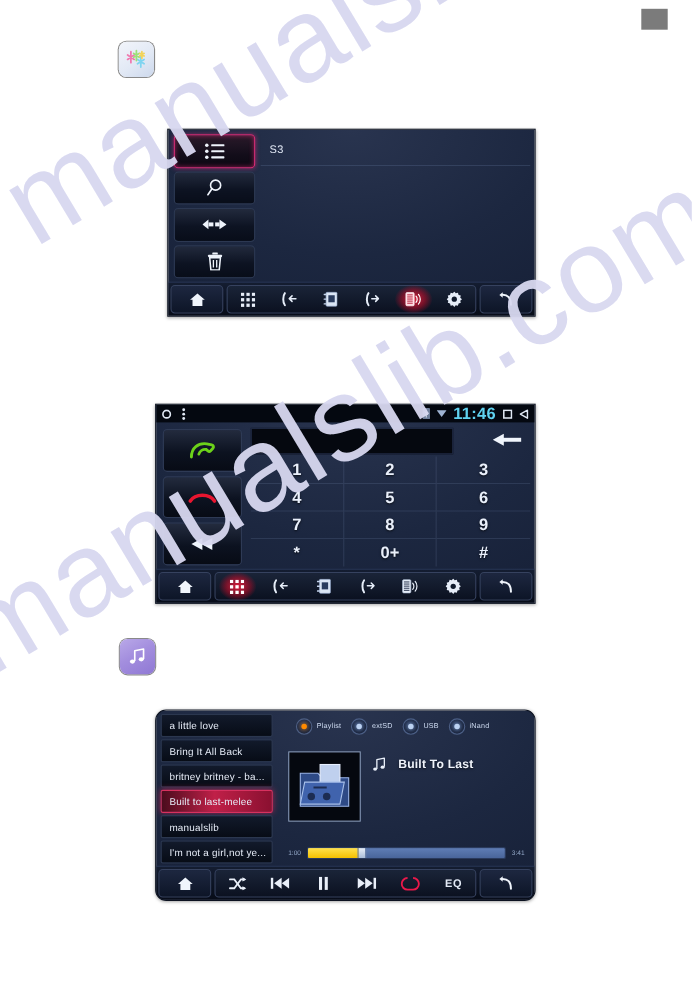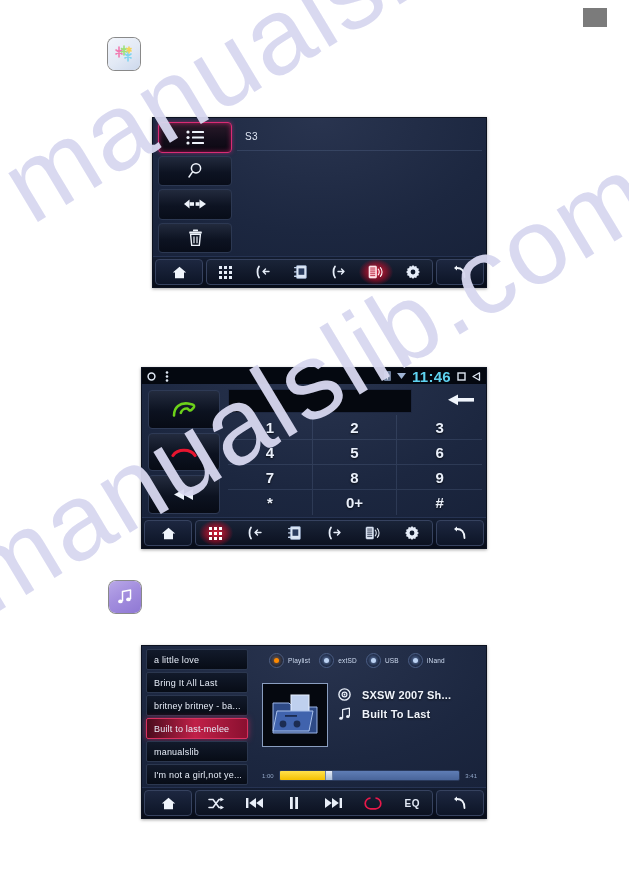--- a/index.html
+++ b/index.html
@@ -45,21 +45,21 @@
   .screen{
     position:absolute;z-index:4;
     background:
       radial-gradient(120% 150% at 50% 0%, #29344f 0%, #1c2740 45%, #131c32 100%);
     border:1px solid #0c1220;
     box-shadow:0 1px 3px rgba(0,0,0,.35);
     overflow:hidden;
   }
   .screen1{left:152px;top:117px;width:333px;height:169px;}
   .screen2{left:141px;top:367px;width:344px;height:180px;}
-  .screen3{left:141px;top:645px;width:344px;height:172px;}
+  .screen3{left:141px;top:645px;width:344px;height:172px;border-radius:10px;}
 
   
   .navbar{
     position:absolute;left:0;bottom:0;width:100%;height:30px;
     background:linear-gradient(180deg,#141d31 0%,#0b1222 60%,#070c18 100%);
     border-top:1px solid #263352;
     display:flex;align-items:stretch;
   }
   .navbar .nav-side{
     width:46px;display:flex;align-items:center;justify-content:center;
@@ -507,21 +507,21 @@
   </svg>
 </div>
 
 <div class="screen screen3">
 
   <div class="mus-list">
     <div class="mus-item">
         <span>a little love</span>
       </div>
     <div class="mus-item">
-        <span>Bring It All Last</span>
+        <span>Bring It All Back</span>
       </div>
     <div class="mus-item">
         <span>britney britney - ba...</span>
       </div>
     <div class="mus-item sel">
         <span>Built to last-melee</span>
       </div>
     <div class="mus-item">
         <span>manualslib</span>
       </div>
@@ -567,28 +567,20 @@
         <g fill="#1c2c52">
           <circle cx="14" cy="33" r="3.4"></circle>
             <circle cx="28" cy="33" r="3.4"></circle>
           <rect x="16" y="24" width="12" height="1.8"></rect>
         </g>
       </svg>
     </div>
 
     <div class="meta">
       <div class="meta-row">
-        <svg width="13" height="13" viewBox="0 0 13 13">
-          <circle cx="6.5" cy="6.5" r="5.6" fill="none" stroke="#e9eff9" stroke-width="1.4"></circle>
-          <circle cx="6.5" cy="6.5" r="2.4" fill="none" stroke="#e9eff9" stroke-width="1.2"></circle>
-          <circle cx="6.5" cy="6.5" r=".9" fill="#e9eff9"></circle>
-        </svg>
-        <span class="mtxt">SXSW 2007 Sh...</span>
-      </div>
-      <div class="meta-row">
         <svg width="13" height="14" viewBox="0 0 13 14">
           <path d="M4.6 11 L4.6 2.6 L11.4 1.2 L11.4 9" fill="none" stroke="#e9eff9" stroke-width="1.2" stroke-linejoin="round"></path>
           <ellipse cx="3" cy="11.2" rx="1.8" ry="1.5" fill="#e9eff9"></ellipse>
           <ellipse cx="9.8" cy="9.4" rx="1.8" ry="1.5" fill="#e9eff9"></ellipse>
         </svg>
         <span class="mtxt">Built To Last</span>
       </div>
     </div>
 
     <div class="prog-row">

